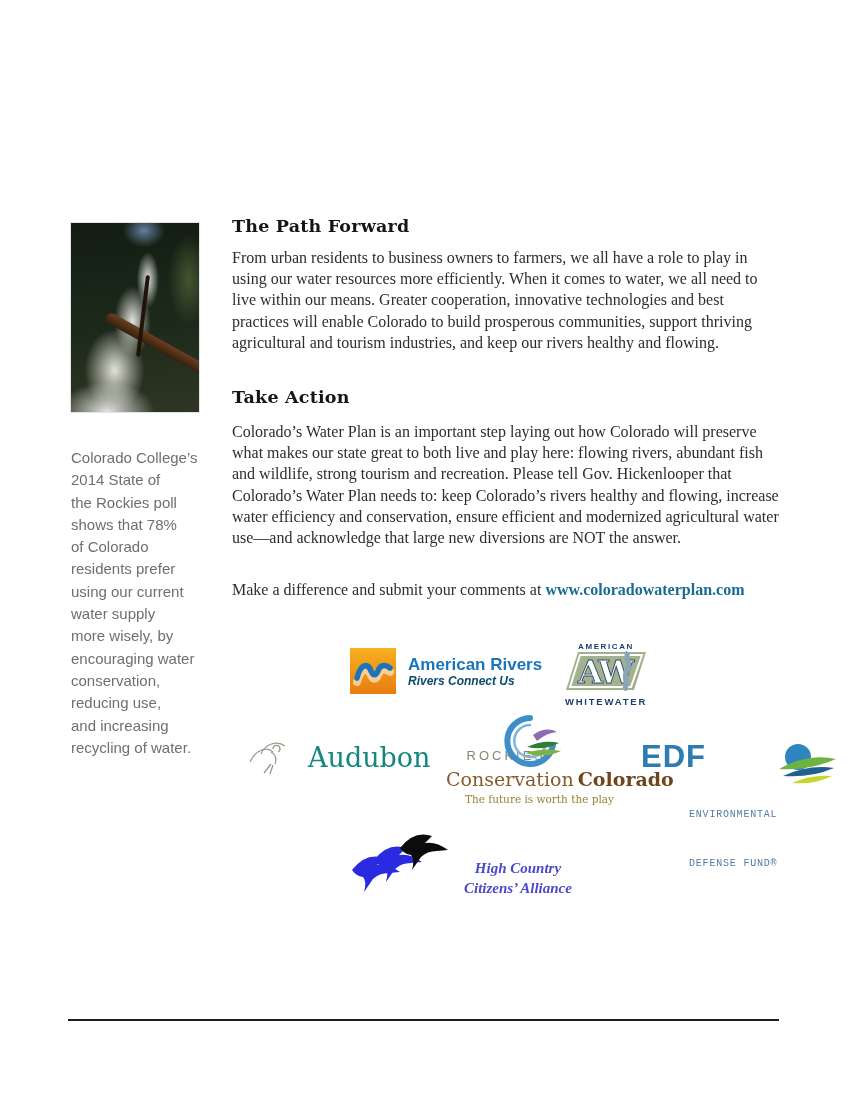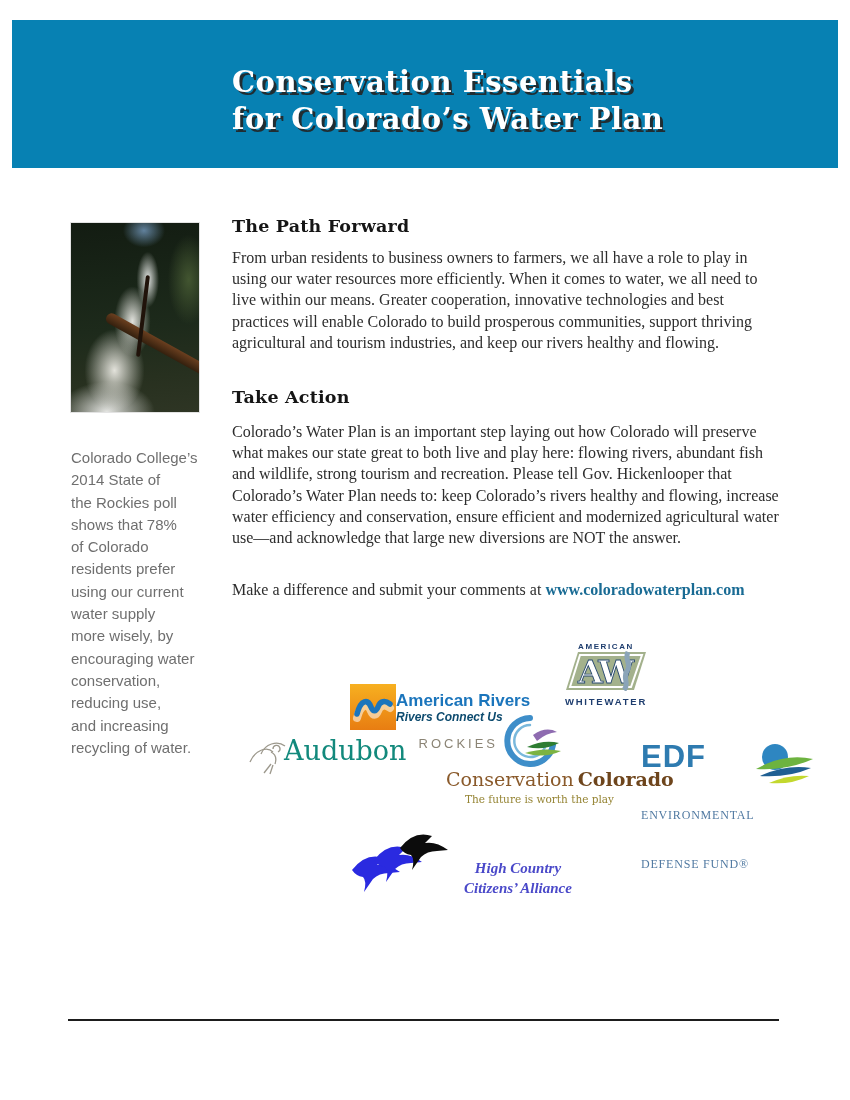--- a/index.html
+++ b/index.html
@@ -40,62 +40,58 @@
   .body-p{position:absolute;left:232px;width:550px;margin:0;
     font-size:16px;line-height:21.2px;color:#2d2d2d;}
   .p1{top:247px;}
   .p2{top:421px;}
   .cta{position:absolute;left:232px;top:581px;width:560px;margin:0;
     font-size:16px;color:#2d2d2d;}
   .cta a{color:#196b94;font-weight:bold;text-decoration:none;text-align:right;}
 
   
   .logo{position:absolute;}
-  .lg-ar{left:350px;top:648px;display:flex;align-items:center;gap:0;margin-top:36px;}
+  .lg-ar{left:350px;top:648px;display:flex;align-items:center;gap:12px;}
   .ar-name{font-family:"Liberation Sans",sans-serif;font-weight:bold;font-size:17px;color:#1b75bc;line-height:19px;}
   .ar-tag{font-family:"Liberation Sans",sans-serif;font-weight:bold;font-style:italic;font-size:12px;color:#0c4a6e;}
 
   .lg-aw{left:560px;top:642px;width:92px;text-align:center;font-family:"Liberation Sans",sans-serif;}
   .aw-top{font-size:8px;font-weight:bold;letter-spacing:1.6px;color:#1e3d6e;}
   .aw-bot{font-size:9.5px;font-weight:bold;letter-spacing:1.8px;color:#1e3d6e;margin-top:1px;}
 
-  .lg-aud{left:246px;top:736px;display:flex;align-items:flex-start;}
+  .lg-aud{left:246px;top:736px;display:flex;align-items:center;gap:24px;}
   .aud-name{font-family:"DejaVu Serif",serif;font-size:27px;color:#12897c;line-height:30px;margin-left:-6px;}
   .aud-region{font-family:"Liberation Sans",sans-serif;font-size:13px;letter-spacing:3px;color:#8b8475;margin:0 0 5px 12px;}
 
   .lg-cc{left:446px;top:714px;width:168px;text-align:right;}
   .cc-name{font-family:"DejaVu Serif",serif;font-size:19px;color:#8a5a2b;line-height:22px;}
   .cc-name .bold{font-weight:bold;color:#6e451c;margin-left:4px;}
   .cc-tag{font-family:"DejaVu Serif",serif;font-size:10.5px;color:#958433;margin-top:3px;}
 
   .lg-edf{left:641px;top:742px;display:flex;align-items:flex-start;}
   .edf-col{display:flex;flex-direction:column;gap:40px;}
   .edf-big{font-family:"Liberation Sans",sans-serif;font-weight:bold;font-size:31px;line-height:29px;color:#2e7bb0;letter-spacing:1px;}
-  .edf-small{font-family:Liberation Serif, serif;font-size:12px;letter-spacing:0.8px;color:#517aa2;line-height:8.5px;}
+  .edf-small{font-family:Liberation Mono, monospace;font-size:10px;letter-spacing:0.8px;color:#517aa2;line-height:8.5px;margin-left:48px;}
 
   .lg-hcca{left:350px;top:834px;display:flex;align-items:flex-start;}
   .hcca-text{margin-top:24px;margin-left:-4px;text-align:center;
     font-family:"Liberation Serif",serif;font-style:italic;font-weight:bold;
     font-size:15px;line-height:20px;color:#4a49c9;}
 
   .lg-wra{left:540px;top:836px;width:132px;text-align:center;font-family:"Liberation Sans",sans-serif;}
   .wra-1{font-size:13px;font-weight:bold;letter-spacing:1.2px;color:#a23b1f;margin-top:2px;}
   .wra-2{font-size:10.5px;letter-spacing:3.5px;color:#5b7a96;margin-top:3px;}
 
   .divider{position:absolute;left:68px;top:1019px;width:711px;height:2px;background:#1d1d1d;}
 </style>
 </head>
 <body>
 
 <div class="page">
 
-  <div class="banner">
-    <h1 class="banner-title">Conservation Essentials
-for Colorado’s Water Plan</h1>
-  </div>
 
   <div class="photo">
     <div class="log1"></div>
     <div class="log2"></div>
   </div>
   <p class="caption">Colorado College’s
 2014 State of
 the Rockies poll
 shows that 78%
 of Colorado

